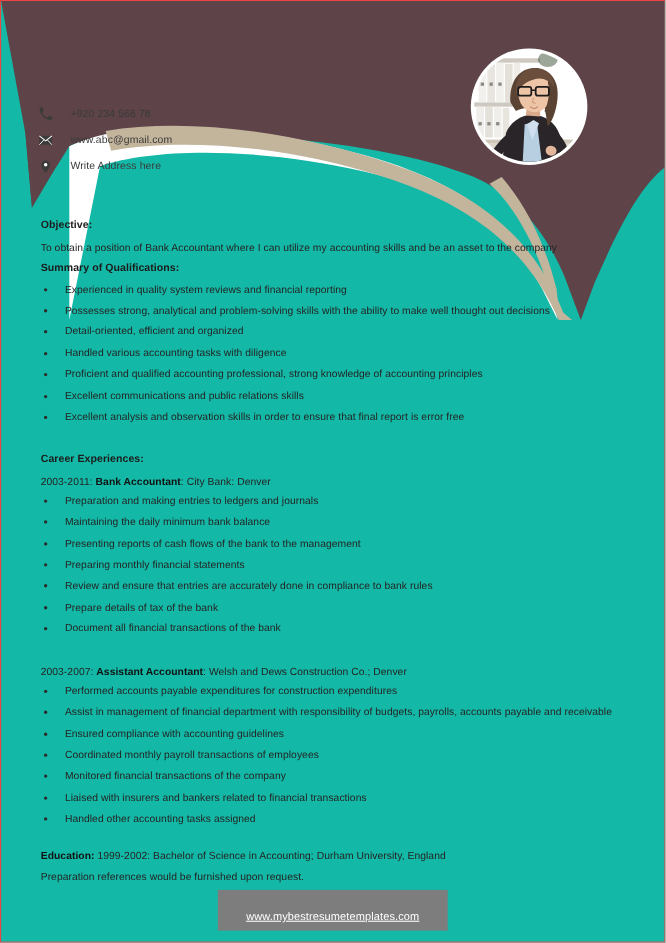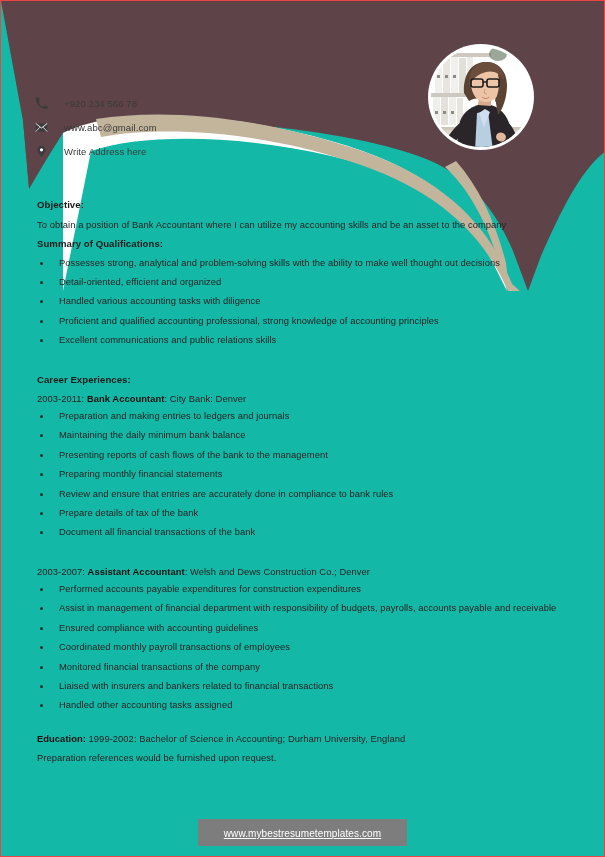--- a/index.html
+++ b/index.html
@@ -113,21 +113,21 @@
   .footer-bar {
     position: absolute;
     left: 0;
     right: 0;
     bottom: 10px;
     display: flex;
     justify-content: center;
   }
   .footer-box {
     background: #7d7d7d;
-    padding: 4px 26px 5px 26px;
+    padding: 14px 26px 5px 26px;
   }
   .footer-link {
     font-size: 10px;
     color: #ffffff;
     text-decoration: underline;
     letter-spacing: .1px;
   }
 </style>
 </head>
 <body>
@@ -287,25 +287,27 @@
     </div>
   </div>
 
   <div class="content">
 
     <div class="sec-head">Objective:</div>
     <div class="para">To obtain a position of Bank Accountant where I can utilize my accounting skills and be an asset to the company</div>
 
     <div class="sec-head">Summary of Qualifications:</div>
     <ul class="blist">
+      <li>Experienced in quality system reviews and financial reporting</li>
       <li>Possesses strong, analytical and problem-solving skills with the ability to make well thought out decisions</li>
       <li>Detail-oriented, efficient and organized</li>
       <li>Handled various accounting tasks with diligence</li>
       <li>Proficient and qualified accounting professional, strong knowledge of accounting principles</li>
       <li>Excellent communications and public relations skills</li>
+      <li>Excellent analysis and observation skills in order to ensure that final report is error free</li>
     </ul>
 
     <div class="gap-lg"></div>
 
     <div class="sec-head">Career Experiences:</div>
 
     <div class="joborg"><span>2003-2011: </span><b>Bank Accountant</b><span>: City Bank: Denver</span></div>
     <ul class="blist">
       <li>Preparation and making entries to ledgers and journals</li>
       <li>Maintaining the daily minimum bank balance</li>

